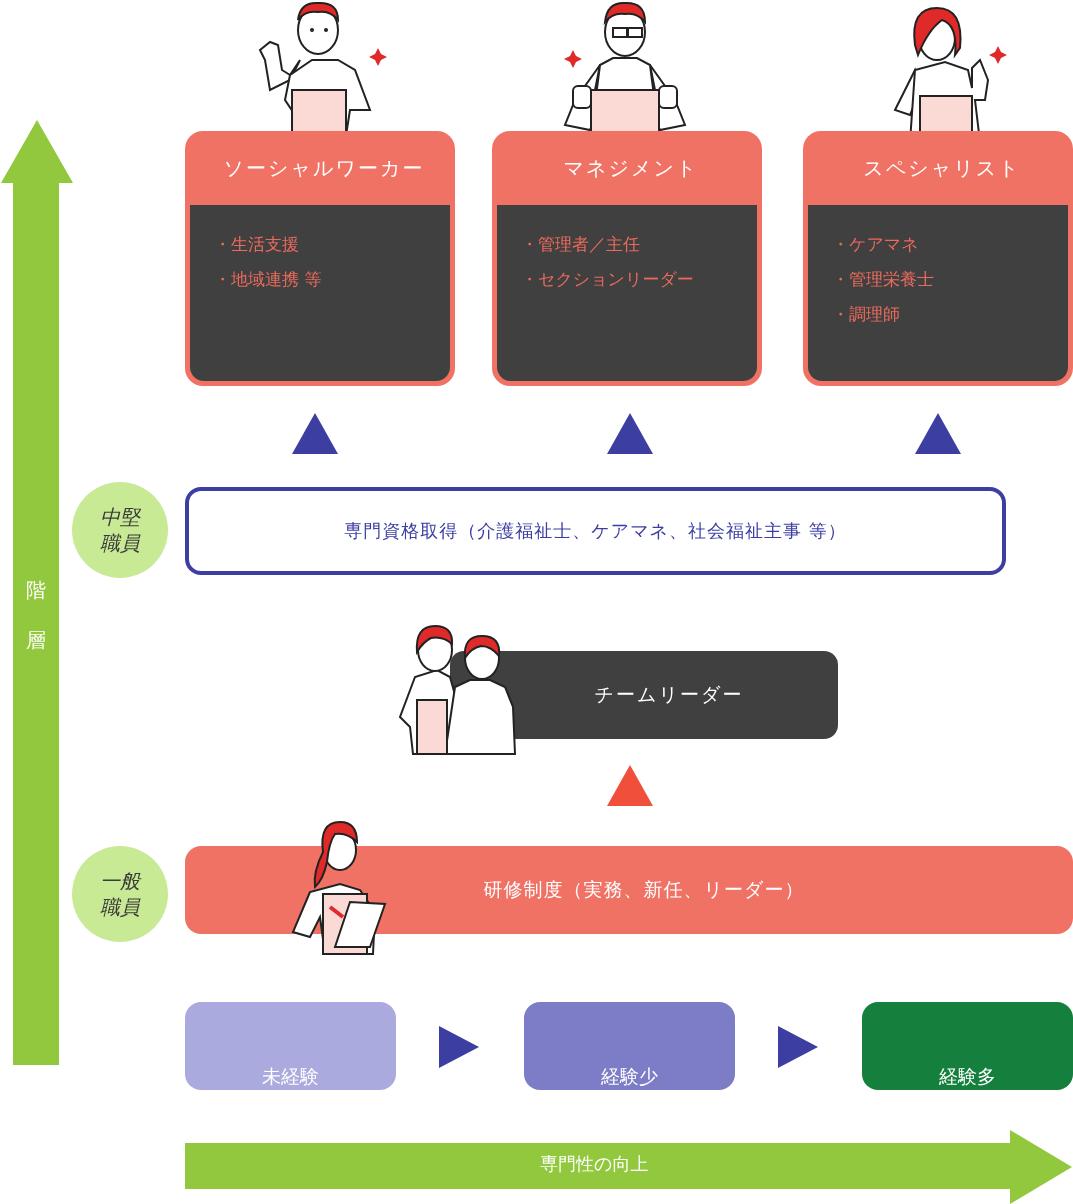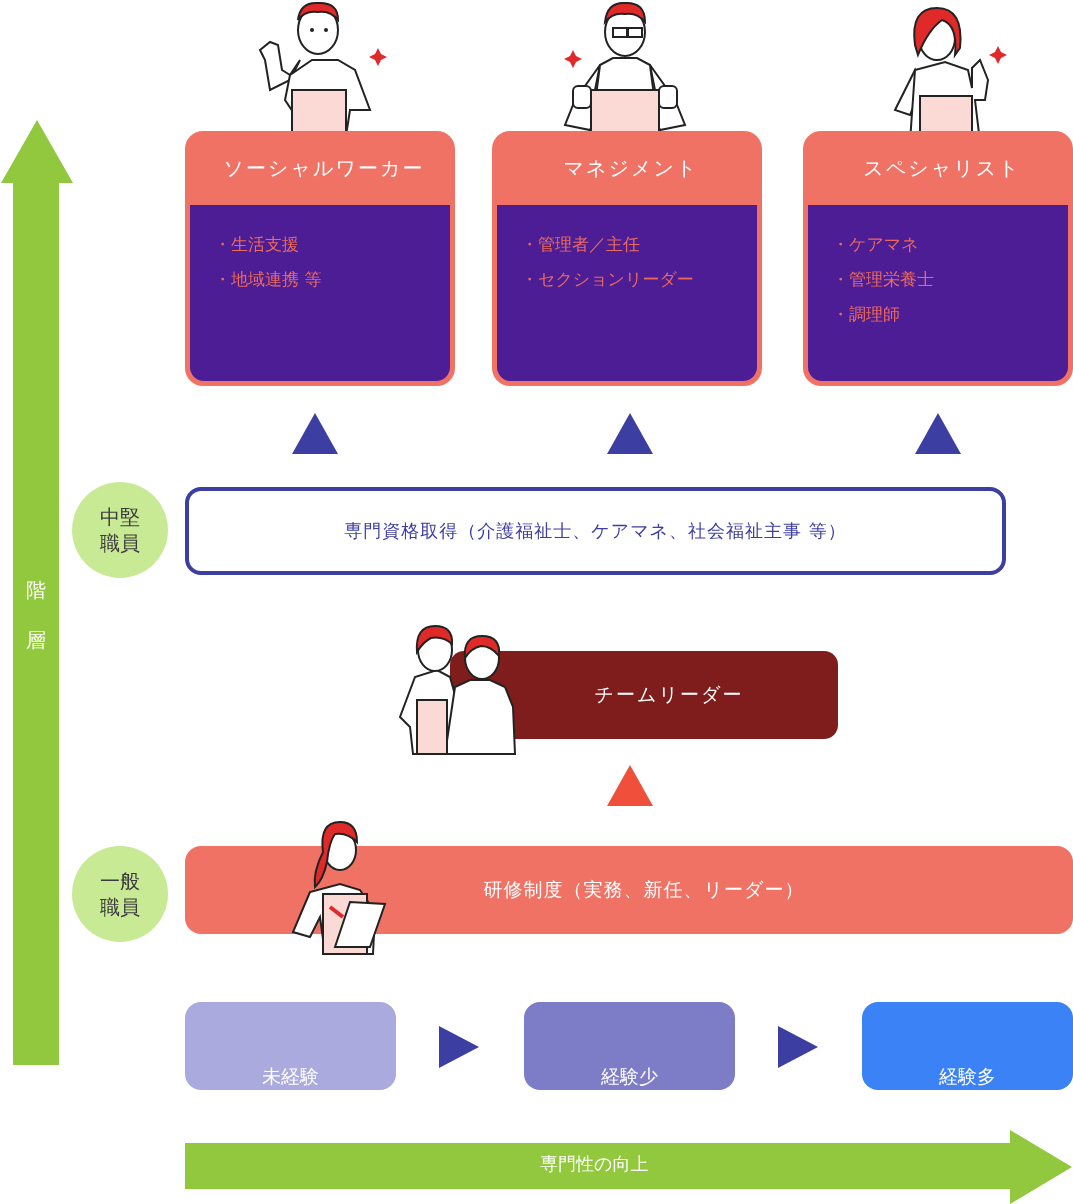--- a/index.html
+++ b/index.html
@@ -8,39 +8,39 @@
   .abs { position: absolute; }
 
   
   .v-arrow { left: 0; top: 120px; width: 74px; height: 945px; }
   .v-label { left: 13px; width: 46px; color: #ffffff; font-size: 20px; text-align: center; line-height: 1; }
 
   
   .card { top: 131px; width: 270px; height: 255px; background: #f07265; border-radius: 18px; box-sizing: border-box; }
   .card-head { height: 74px; display: flex; align-items: center; justify-content: center;
                color: #ffffff; font-size: 20px; letter-spacing: 2px; margin-left: 8px; }
-  .card-body { position: absolute; left: 5px; right: 5px; top: 74px; bottom: 5px; background: #4c1d95;
+  .card-body { position: absolute; left: 5px; right: 5px; top: 74px; bottom: 5px; background: #404040;
                border-radius: 0 0 14px 14px; padding-top: 22px; box-sizing: border-box; }
   .card-item { color: #ec6a5c; font-size: 17px; line-height: 35px; padding-left: 24px; }
   .card-item::before { content: "・"; }
 
   .tri-up { width: 0; height: 0; border-left: 23px solid transparent; border-right: 23px solid transparent; }
   .tri-blue { border-bottom: 41px solid #3d3ea2; }
   .tri-red { border-bottom: 41px solid #ef4f3b; }
   .tri-right { width: 0; height: 0; border-top: 21px solid transparent; border-bottom: 21px solid transparent; border-left: 40px solid #3d3ea2; }
 
   .level-circle { width: 96px; height: 96px; border-radius: 50%; background: #c8ea95;
                   display: flex; flex-direction: column; align-items: center; justify-content: center;
-                  color: #3a3a3a; font-size: 20px; line-height: 26px; }
+                  color: #3a3a3a; font-size: 20px; line-height: 26px; font-style: italic; }
 
   .qual-box { left: 185px; top: 487px; width: 821px; height: 88px; box-sizing: border-box;
               border: 4px solid #3d3ea2; border-radius: 16px; background: #ffffff;
               display: flex; align-items: center; justify-content: center;
               color: #3d3ea2; font-size: 18px; letter-spacing: 1px; }
-  .leader-box { left: 450px; top: 651px; width: 388px; height: 88px; background: #7f1d1d; border-radius: 14px;
+  .leader-box { left: 450px; top: 651px; width: 388px; height: 88px; background: #404040; border-radius: 14px;
                 display: flex; align-items: center; justify-content: center; color: #ffffff; font-size: 19px; letter-spacing: 2px; }
   .train-box { left: 185px; top: 846px; width: 888px; height: 88px; background: #f07265; border-radius: 16px;
                display: flex; align-items: center; justify-content: center; color: #ffffff; font-size: 19px; letter-spacing: 1px; }
   .exp-box { top: 1002px; width: 211px; height: 88px; border-radius: 16px; display: flex; align-items: flex-end; justify-content: center;
              color: #ffffff; font-size: 19px; }
   .h-arrow { left: 185px; top: 1130px; width: 888px; height: 74px; }
   .h-label { left: 540px; top: 1152px; color: #ffffff; font-size: 18px; }
 
   .person { overflow: visible; }
 </style>
@@ -162,20 +162,20 @@
 </svg>
 
 <div class="abs exp-box" style="left:185px;background:#abaade">
   <span>未経験</span>
 </div>
 <div class="abs tri-right" style="left:439px;top:1026px"></div>
 <div class="abs exp-box" style="left:524px;background:#7d7cc6">
   <span>経験少</span>
 </div>
 <div class="abs tri-right" style="left:778px;top:1026px"></div>
-<div class="abs exp-box" style="left:862px;background:#3b82f6">
+<div class="abs exp-box" style="left:862px;background:#15803d">
   <span>経験多</span>
 </div>
 
 <svg class="abs h-arrow" viewBox="0 0 888 74">
   <polygon points="0,13 825,13 825,0 887,37 825,74 825,59 0,59" fill="#91c83d"></polygon>
 </svg>
 <div class="abs h-label">専門性の向上</div>
 
 </body></html>

